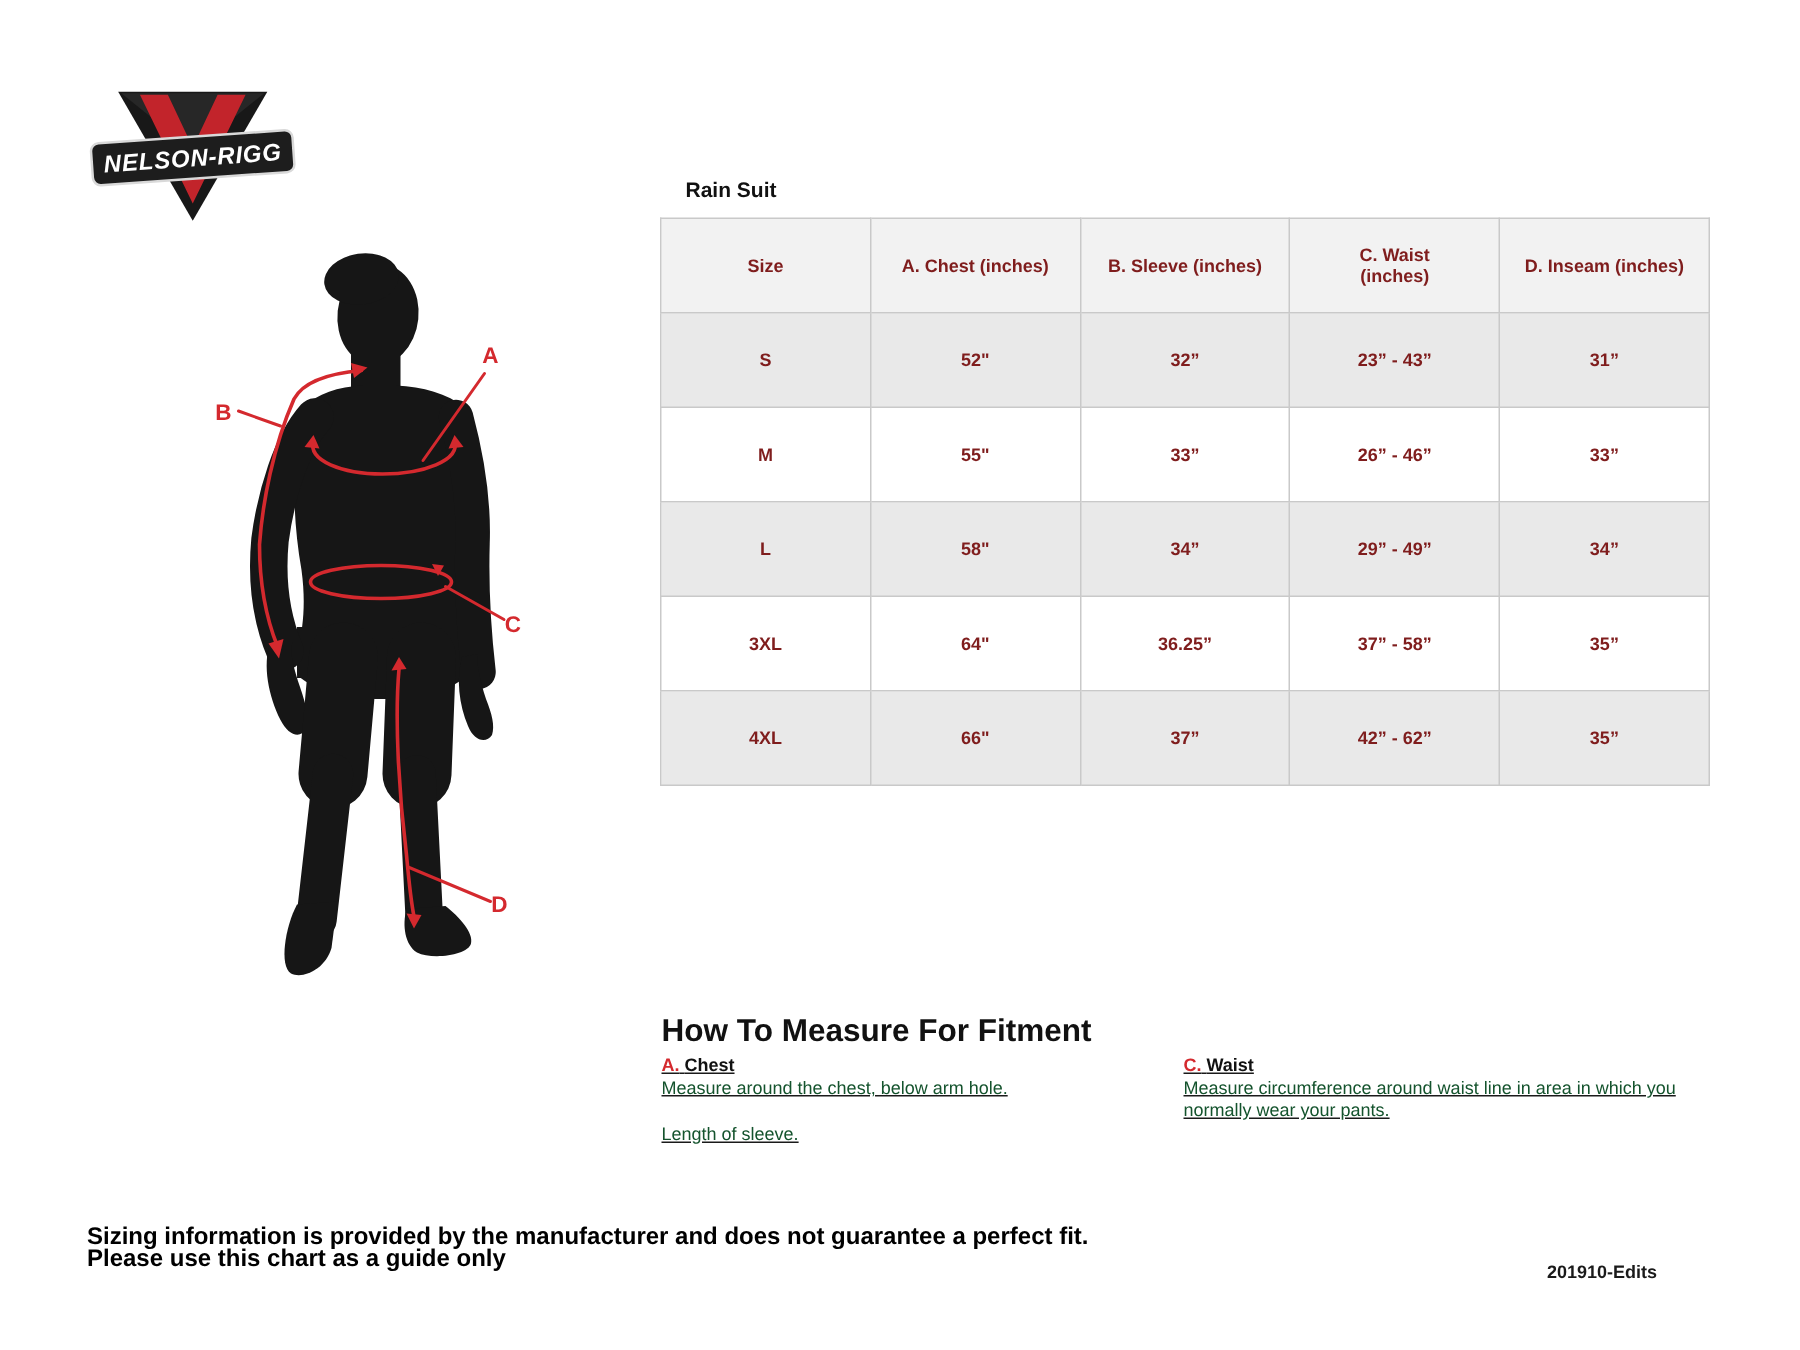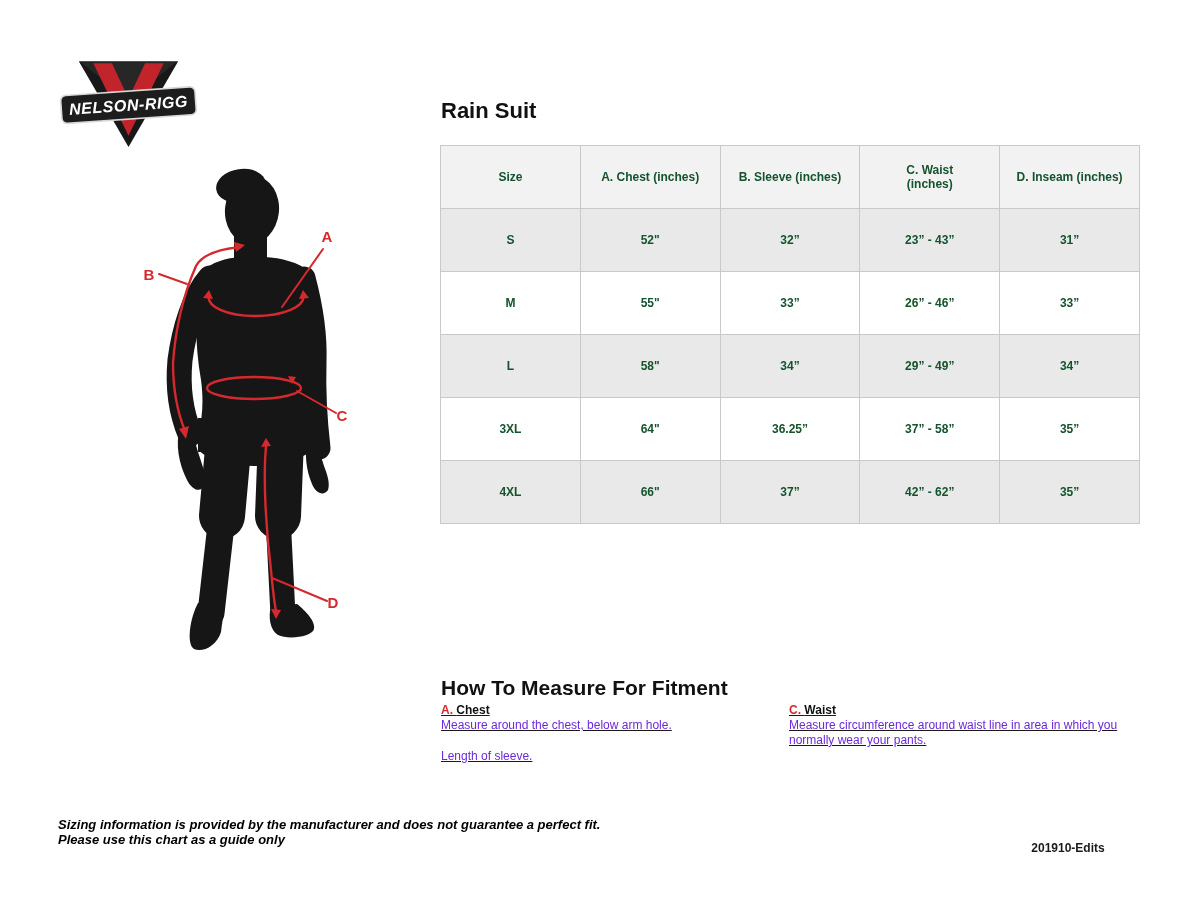--- a/index.html
+++ b/index.html
@@ -5,42 +5,42 @@
   html,body{margin:0;padding:0;background:#fff;}
   .page{
     position:relative;width:1200px;height:900px;background:#ffffff;overflow:hidden;
     font-family:"Liberation Sans", sans-serif;color:#1a1a1a;
   }
   
   .logo{position:absolute;left:56px;top:46px;width:145px;height:110px;}
   
   .figure-wrap{position:absolute;left:130px;top:150px;width:260px;height:520px;}
   
-  .chart-title{position:absolute;left:441px;top:100px;margin:0;font-size:22px;line-height:21px;font-weight:700;color:#111;}
+  .chart-title{position:absolute;left:441px;top:100px;margin:16px;font-size:14px;line-height:21px;font-weight:700;color:#111;}
   
   .size-table{
     position:absolute;left:440px;top:145px;width:700px;border-collapse:collapse;table-layout:fixed;
   }
   .size-table th,.size-table td{
     border:1px solid #c9c9c9;height:62px;padding:0 4px;text-align:center;vertical-align:middle;
-    font-size:12px;font-weight:700;color:#14532d;white-space:pre-line;
+    font-size:12px;font-weight:700;color:#7f1d1d;white-space:pre-line;
   }
   .size-table thead th{background:#f2f2f2;}
   .size-table tr.shade td{background:#e9e9e9;}
   .size-table tr.plain td{background:#ffffff;}
   
   .howto-title{position:absolute;left:441px;top:678px;margin:0;font-size:21px;line-height:20px;font-weight:700;color:#111;}
   .measure-col{position:absolute;top:703px;display:flex;flex-direction:column;gap:15px;text-decoration:underline;}
   .measure-col.left{left:441px;width:335px;}
   .measure-col.right{left:789px;width:355px;}
   .m-label{font-size:12px;font-weight:700;line-height:14px;color:#111;}
   .m-letter{color:#d4292e;}
-  .m-desc{font-size:12px;line-height:15px;color:#6d28d9;margin-top:1px;}
-  
-  .footnote{position:absolute;left:58px;top:817px;font-size:13px;font-weight:700;line-height:15px;color:#000;font-style:italic;}
+  .m-desc{font-size:12px;line-height:15px;color:#14532d;margin-top:1px;}
+  
+  .footnote{position:absolute;left:58px;top:817px;font-size:16px;font-weight:700;line-height:15px;color:#000;}
   .doc-code{position:absolute;left:993px;top:841px;width:150px;text-align:center;font-size:12px;font-weight:700;color:#1a1a1a;}
 </style>
 </head>
 <body>
 
 <div class="page">
 
   <div class="logo">
     <svg viewBox="0 0 140 105" width="145" height="110">
       <polygon points="22,14 118,14 70,97" fill="#181818"></polygon>

